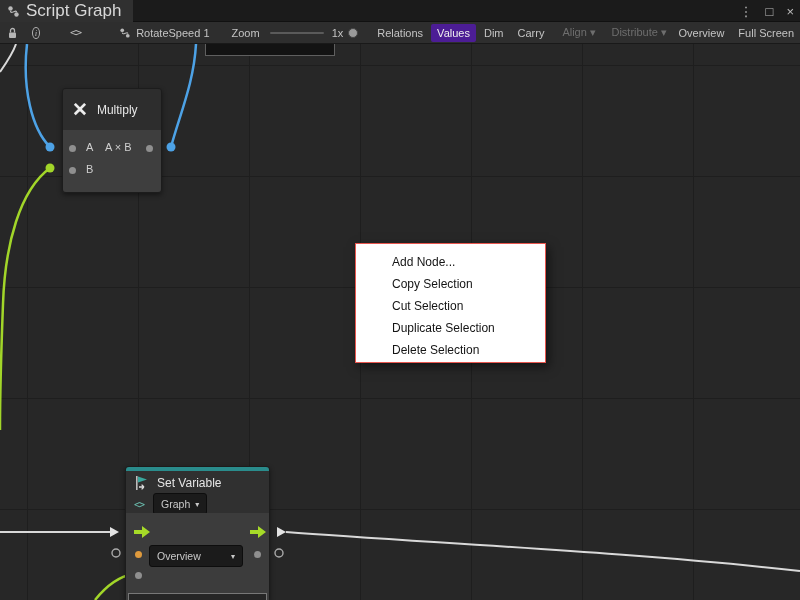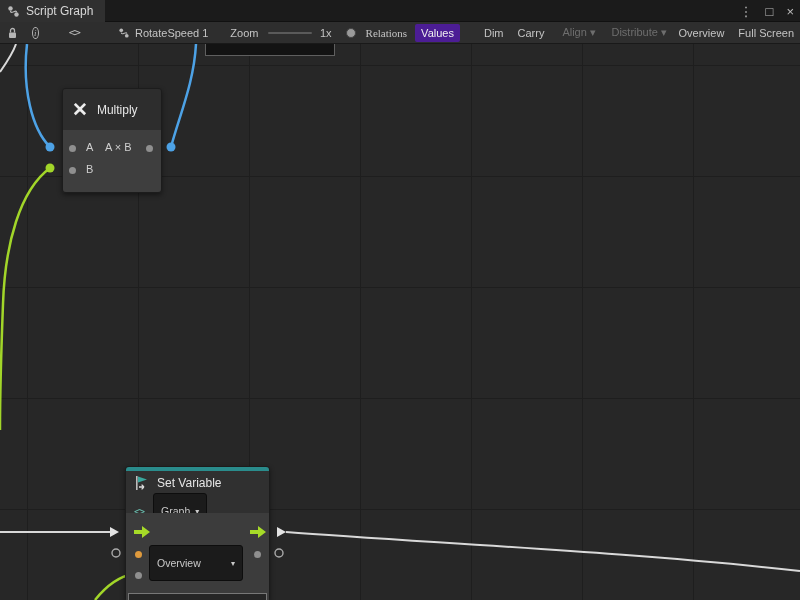--- a/index.html
+++ b/index.html
@@ -10,21 +10,21 @@
     background: #272727; overflow: hidden; color:#c8c8c8;
   }
   
   .titlebar {
     position:absolute; left:0; top:0; width:800px; height:22px;
     background:#1b1b1b; border-bottom:1px solid #111;
   }
   .tab {
     position:absolute; left:0; top:0; height:22px; padding:0 12px 0 7px;
     background:#303030; display:flex; align-items:center; gap:6px;
-    font-size:12px; color:#d8d8d8;
+    font-size:17px; color:#d8d8d8;
   }
   .win-controls {
     position:absolute; right:6px; top:0; height:22px;
     display:flex; align-items:center; gap:13px; font-size:13px; color:#bdbdbd;
   }
   .win-controls span { cursor:default; }
   
   .toolbar {
     position:absolute; left:0; top:22px; width:800px; height:22px;
     background:#2e2e2e; border-bottom:1px solid #191919;
@@ -63,21 +63,21 @@
     position:absolute; left:205px; top:0; width:130px; height:12px;
     background:#131313; border:1px solid #5f5f5f; border-top:none;
   }
   
   .node { position:absolute; border:1px solid #1c1c1c; border-radius:3px;
           box-shadow:0 2px 5px rgba(0,0,0,.45); }
   .dot { position:absolute; width:7px; height:7px; border-radius:50%; background:#8f8f8f; }
   .pill {
     display:inline-flex; align-items:center; gap:5px;
     background:#1b1b1b; border:1px solid #0d0d0d; border-radius:3px;
-    color:#c9c9c9; font-size:10.5px; padding:17px 7px; height:16px;
+    color:#c9c9c9; font-size:10.5px; padding:10px 7px; height:16px;
   }
   
   .node-multiply { left:62px; top:44px; width:100px; }
   .node-multiply .hdr {
     height:41px; background:#2d2d2d; border-radius:3px 3px 0 0;
     display:flex; align-items:center; gap:9px; padding-left:9px;
     color:#e6e6e6; font-size:12px;
   }
   .mult-glyph { font-size:19px; color:#ececec; font-weight:bold; line-height:19px; }
   .node-multiply .bdy {
@@ -148,23 +148,23 @@
       </svg>
     </span>
     <span style="margin-left:5px;">RotateSpeed 1</span>
 
     <span style="margin-left:22px;">Zoom</span>
     <span class="slider-track" style="margin-left:10px;">
       <span class="slider-knob"></span>
     </span>
     <span style="margin-left:8px;">1x</span>
 
-    <span class="tb-btn" style="margin-left:28px;font-family:Liberation Serif, serif;">Relations</span>
+    <span class="tb-btn" style="margin-left:28px;">Relations</span>
     <span class="tb-btn active" style="margin-left:2px;">Values</span>
-    <span class="tb-btn" style="margin-left:18px;">Dim</span>
+    <span class="tb-btn" style="margin-left:2px;">Dim</span>
     <span class="tb-btn" style="margin-left:2px;text-align:right;">Carry</span>
 
     <span class="tb-btn disabled" style="margin-left:6px;">
       <span>Align</span>
       <span>▾</span>
     </span>
     <span class="tb-btn disabled" style="margin-left:4px;">
       <span>Distribute</span>
       <span>▾</span>
     </span>
@@ -247,15 +247,22 @@
         <span class="pill" style="position:absolute; left:23px; top:32px; width:94px; justify-content:space-between;">
           <span>Overview</span>
           <span style="font-size:8px;">▾</span>
         </span>
         <span class="dot" style="left:128px; top:38px;"></span>
         <span class="dot" style="left:9px; top:59px;"></span>
         <div class="sv-footer"></div>
       </div>
     </div>
 
+    <div class="ctx-menu">
+      <div class="ctx-item">Add Node...</div>
+      <div class="ctx-item">Copy Selection</div>
+      <div class="ctx-item">Cut Selection</div>
+      <div class="ctx-item">Duplicate Selection</div>
+      <div class="ctx-item">Delete Selection</div>
+    </div>
 
   </div>
 </div>
 
 </body></html>

